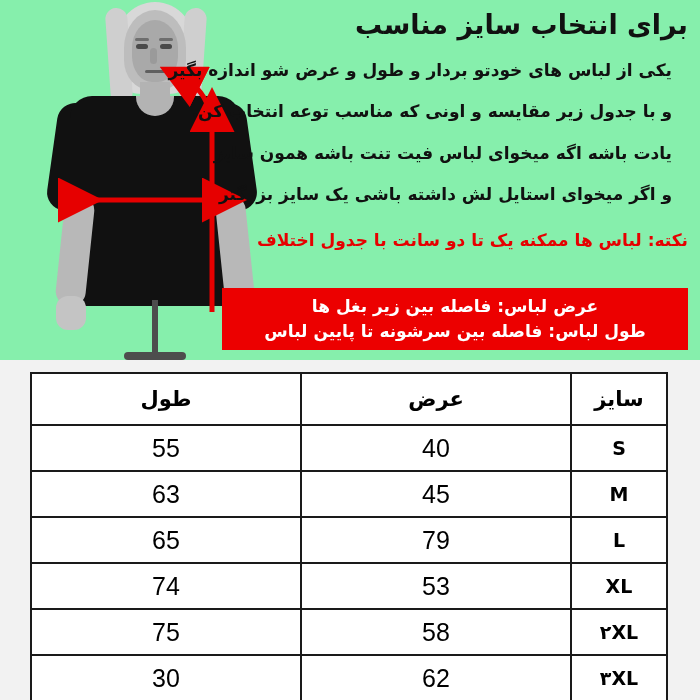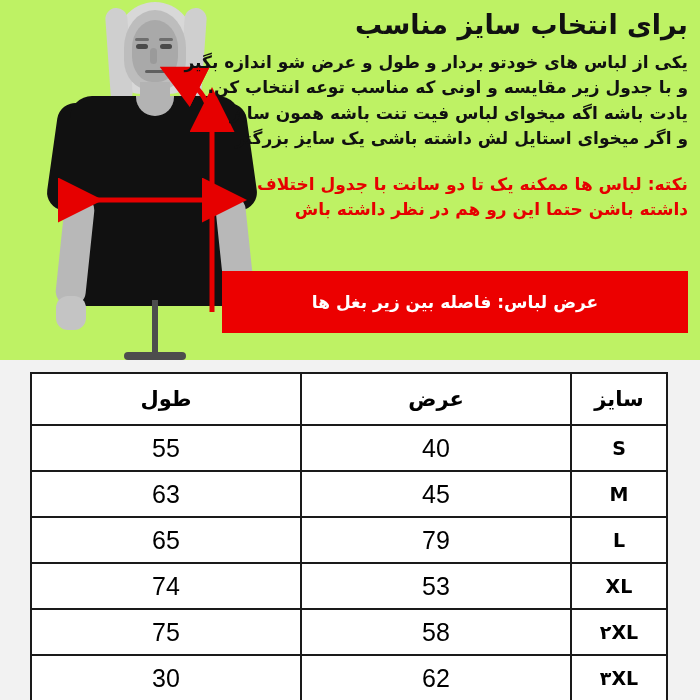--- a/index.html
+++ b/index.html
@@ -23,21 +23,21 @@
     background: #f2f2f2;
   }
 
   
   .top-area {
     position: absolute;
     top: 0;
     left: 0;
     width: 700px;
     height: 360px;
-    background: #bef264;
+    background: #86efac;
   }
 
   
   .figure {
     position: absolute;
     left: 40px;
     top: 0px;
     width: 245px;
     height: 360px;
   }
@@ -208,38 +208,38 @@
     color: #111111;
     line-height: 1.25;
     margin: 0 0 8px 0;
     letter-spacing: -0.3px;
   }
   .body-line {
     font-size: 17px;
     font-weight: bold;
     color: #111111;
     line-height: 1.5;
-    margin: 0;
+    margin: 16px;
     white-space: nowrap;
   }
   .note-line {
     font-size: 17px;
     font-weight: bold;
     color: #e60000;
     line-height: 1.5;
     margin: 0;
     white-space: nowrap;
   }
   .note-first { margin-top: 20px; }
 
   
   .red-banner {
     position: absolute;
     left: 222px;
-    top: 271px;
+    top: 288px;
     width: 466px;
     height: 62px;
     background: #ec0000;
     display: flex;
     flex-direction: column;
     align-items: center;
     justify-content: center;
     gap: 2px;
   }
   .red-banner .bl {
@@ -334,25 +334,25 @@
       <path d="M212,118 C206,96 198,86 182,78" stroke="#e60000" stroke-width="5" fill="none" marker-end="url(#ah)"></path>
     </svg>
 
     <div class="text-block">
       <h1 class="headline">برای انتخاب سایز مناسب</h1>
       <p class="body-line">یکی از لباس های خودتو بردار و طول و عرض شو اندازه بگیر</p>
       <p class="body-line">و با جدول زیر مقایسه و اونی که مناسب توعه انتخاب کن.</p>
       <p class="body-line">یادت باشه اگه میخوای لباس فیت تنت باشه همون سایز</p>
       <p class="body-line">و اگر میخوای استایل لش داشته باشی یک سایز بزرگتر</p>
       <p class="note-line note-first">نکته: لباس ها ممکنه یک تا دو سانت با جدول اختلاف</p>
-      <p class="note-line">داشته باشن حتما این رو هم در نظر داشته باش</p>
     </div>
 
     <div class="red-banner">
       <div class="bl">عرض لباس: فاصله بین زیر بغل ها</div>
+      <div class="bl">طول لباس: فاصله بین سرشونه تا پایین لباس</div>
     </div>
   </div>
 
   <div class="table-wrap">
     <table class="size-table">
       <colgroup>
         <col class="c-size">
           <col class="c-w">
           <col class="c-l">
       </colgroup>

